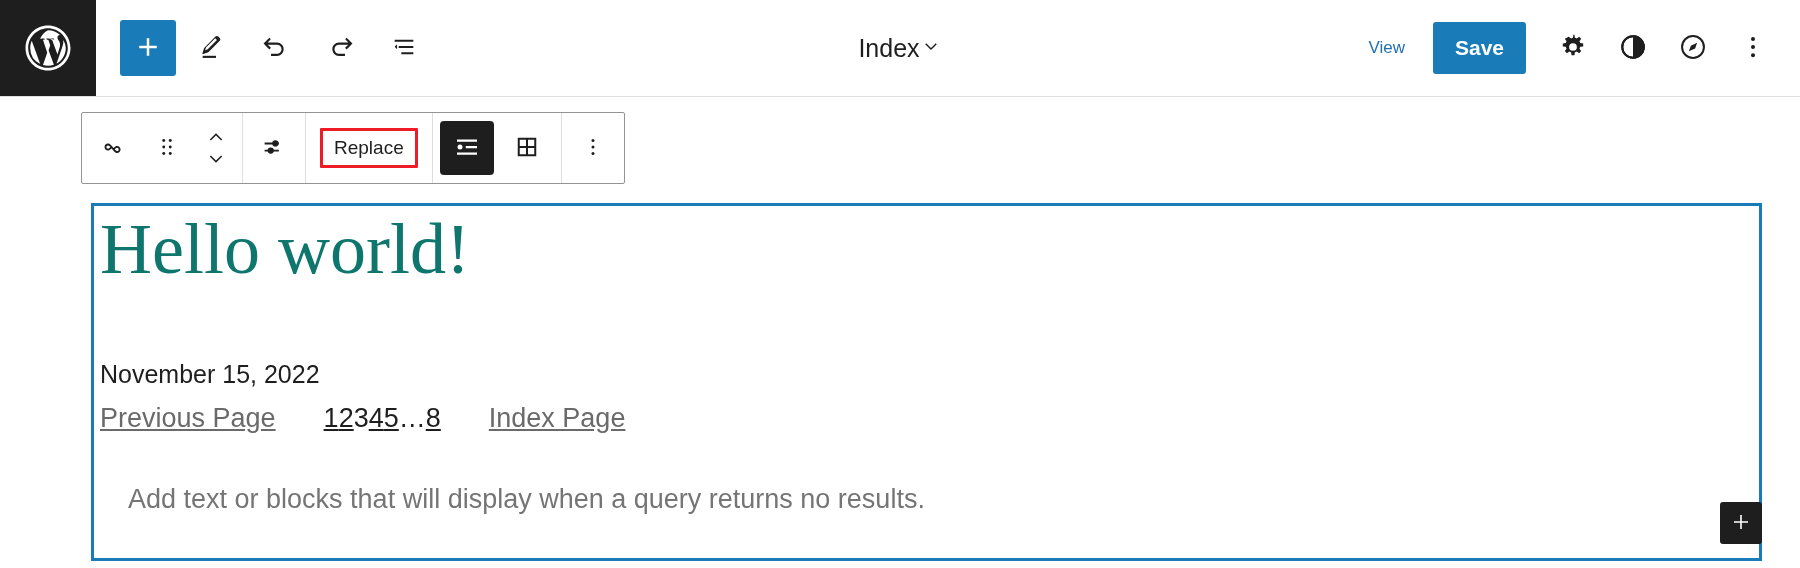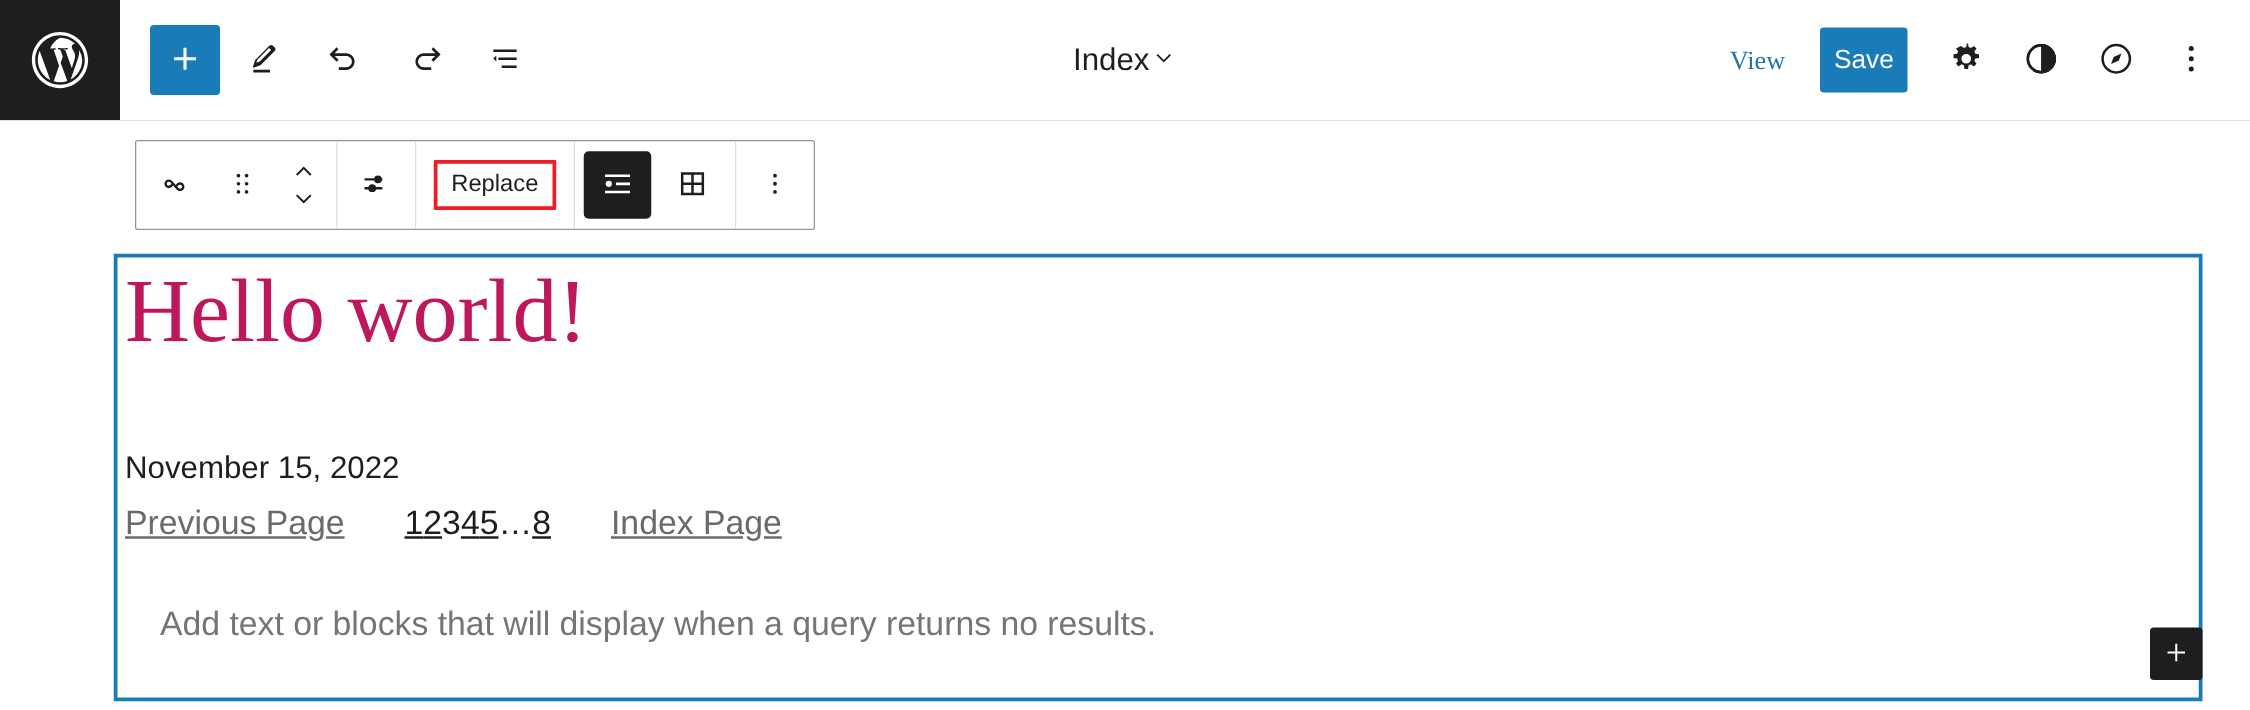--- a/index.html
+++ b/index.html
@@ -91,38 +91,39 @@
   .header-right {
     margin-left: auto;
     display: flex;
     align-items: center;
     gap: 6px;
     padding-right: 20px;
     position: relative;
     z-index: 2;
   }
   .view-link {
-    font-size: 21px;
+    font-size: 17px;
     color: #2271b1;
     text-decoration: none;
     padding: 8px 16px;
     cursor: pointer;
-    font-family: Liberation Serif, serif;
+    font-family: Liberation Sans, sans-serif;
   }
   .save-button {
     background: #1a7bb9;
     color: #ffffff;
     font-size: 21px;
     border: none;
     border-radius: 3px;
-    padding: 14px 11px;
+    padding: 14px 22px;
     cursor: pointer;
     font-family: "Liberation Sans", sans-serif;
     margin-left: 6px;
     margin-right: 14px;
+    font-weight: bold;
   }
   .icon-btn {
     width: 54px;
     height: 54px;
     display: flex;
     align-items: center;
     justify-content: center;
     border: none;
     background: transparent;
     cursor: pointer;
@@ -131,21 +132,21 @@
   .icon-btn svg { fill: #1e1e1e; }
 
   
   .canvas {
     position: relative;
     height: 472px;
     background: #ffffff;
   }
   .block-toolbar {
     position: absolute;
-    left: 108px;
+    left: 81px;
     top: 15px;
     height: 72px;
     display: flex;
     align-items: stretch;
     background: #ffffff;
     border: 1px solid #949494;
     border-radius: 2px;
     box-sizing: border-box;
   }
   .tb-group {
@@ -221,21 +222,21 @@
     box-sizing: border-box;
     background: #ffffff;
   }
   .block-inner {
     padding: 6px 0 0 6px;
   }
   .post-title {
     font-family: "Liberation Serif", serif;
     font-size: 72px;
     line-height: 1.05;
-    color: #be185d;
+    color: #0f766e;
     margin: 0;
     font-weight: 400;
     letter-spacing: 0px;
   }
   .post-date {
     font-size: 25px;
     color: #1e1e1e;
     margin-top: 72px;
     font-family: "Liberation Sans", sans-serif;
   }

